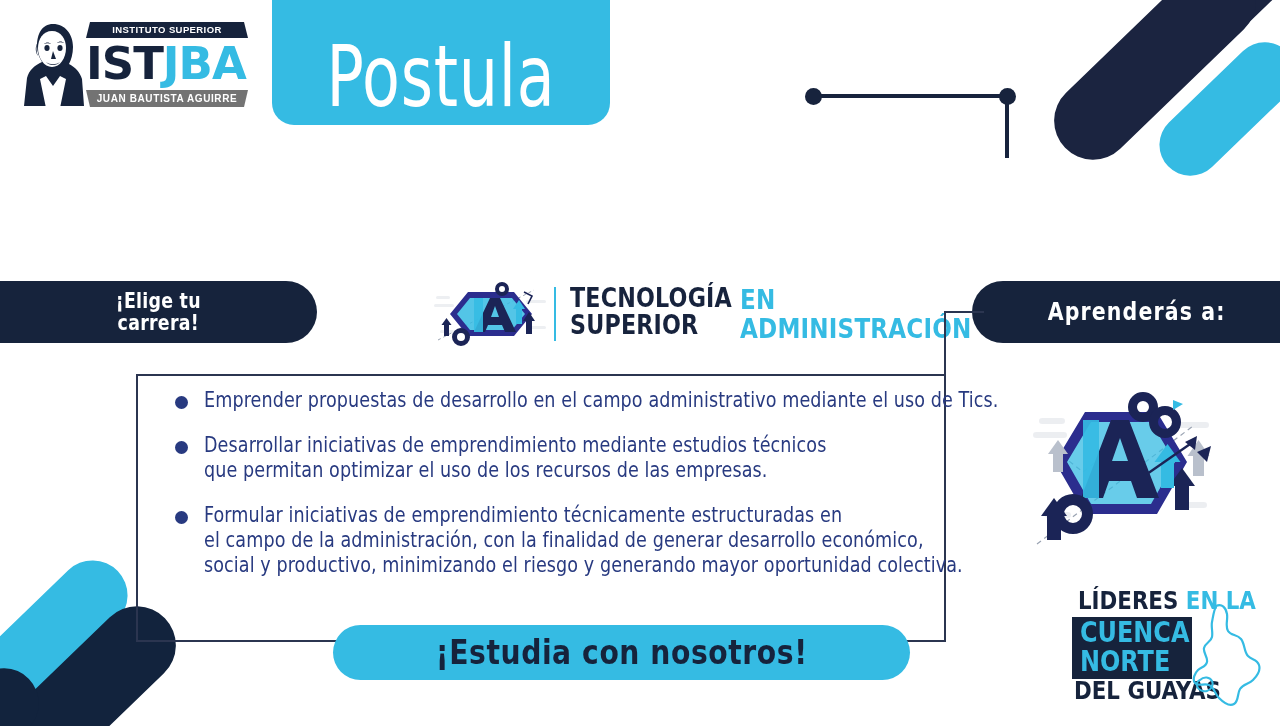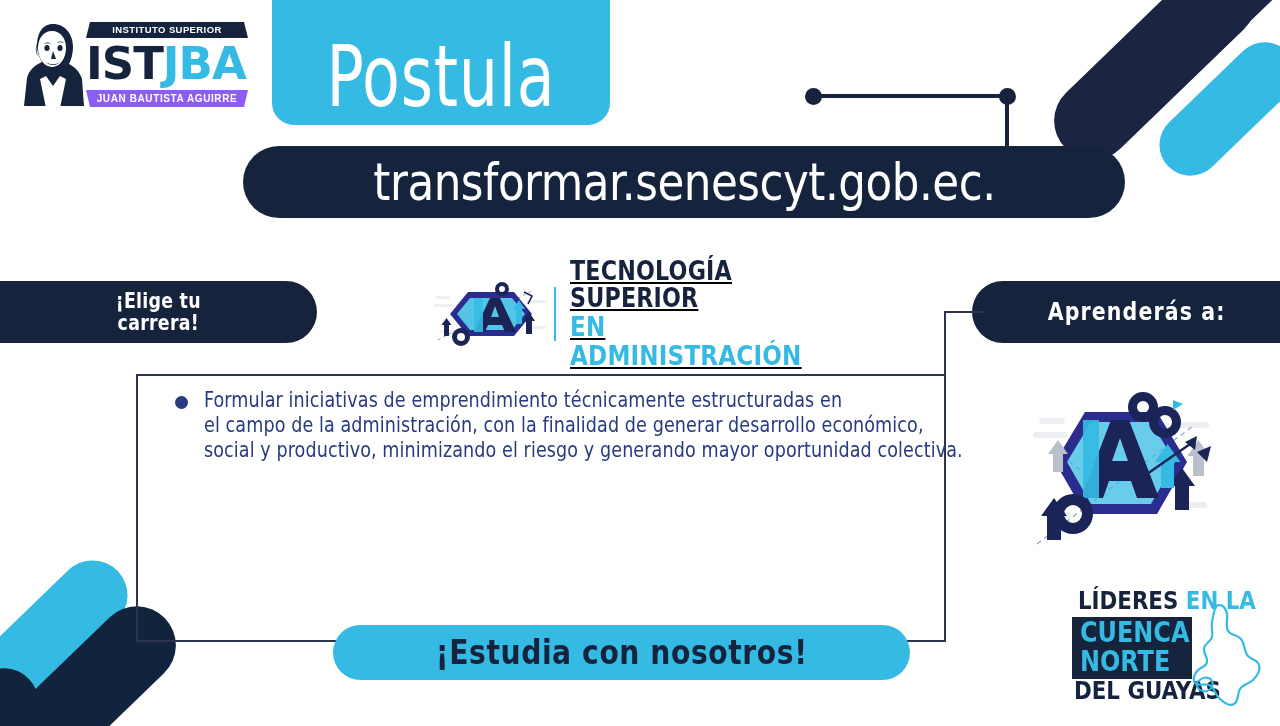--- a/index.html
+++ b/index.html
@@ -42,21 +42,21 @@
   .logo-top-bar{position:absolute;left:0;top:0;width:162px;height:16px;
      background:#16233c;color:#fff;font-size:9.5px;letter-spacing:.4px;
      font-weight:700;text-align:center;line-height:16px;
      clip-path:polygon(4px 0,158px 0,162px 16px,0 16px);}
   .logo-main{position:absolute;left:0;top:17px;width:162px;height:57px;
      font-size:45px;font-weight:800;line-height:50px;letter-spacing:-1px;
      font-family:"DejaVu Sans", sans-serif;}
   .logo-main .ist{color:#16233c;}
   .logo-main .jba{color:#35bbe3;}
   .logo-bot-bar{position:absolute;left:0;top:68px;width:162px;height:17px;
-     background:#8b5cf6;color:#fff;font-size:10px;letter-spacing:.6px;
+     background:#737373;color:#fff;font-size:10px;letter-spacing:.6px;
      font-weight:700;text-align:center;line-height:17px;
      clip-path:polygon(0 0,162px 0,158px 17px,4px 17px);}
 
   #postula-box{position:absolute;left:272px;top:-16px;width:338px;height:141px;
      background:#35bbe3;border-radius:0 0 22px 22px;}
   #postula-text{position:absolute;left:0;right:0;bottom:6px;text-align:center;
      color:#ffffff;font-family:"DejaVu Sans Condensed","Liberation Sans Narrow","Liberation Sans",sans-serif;
      font-size:86px;line-height:86px;font-weight:400;letter-spacing:1px;
      transform:scaleX(.80);transform-origin:center bottom;white-space:nowrap;}
 
@@ -82,21 +82,21 @@
   #elige-pill{position:absolute;left:-20px;top:281px;width:337px;height:62px;
      background:#16233c;border-radius:0 31px 31px 0;
      display:flex;align-items:center;justify-content:center;padding-left:20px;box-sizing:border-box;}
   #elige-text{color:#ffffff;text-align:center;
      font-family:"DejaVu Sans Condensed","Liberation Sans Narrow","Liberation Sans",sans-serif;
      font-size:21px;line-height:22px;font-weight:700;letter-spacing:.3px;transform:scaleX(.92);}
 
   #career{position:absolute;left:430px;top:278px;width:420px;height:72px;display:flex;align-items:center;}
   #career-mark{width:120px;height:72px;position:relative;flex:0 0 120px;}
   #career-divider{width:2px;height:54px;background:#35bbe3;margin:0 14px 0 4px;flex:0 0 2px;}
-  #career-words{display:flex;flex-direction:column;justify-content:center;text-decoration:underline;}
+  #career-words{display:flex;justify-content:center;}
   .cw1{color:#17233d;font-family:"DejaVu Sans Condensed","Liberation Sans Narrow","Liberation Sans",sans-serif;
      font-size:26px;line-height:27px;font-weight:700;letter-spacing:.2px;transform:scaleX(.95);transform-origin:left;}
   .cw2{color:#35bbe3;font-family:"DejaVu Sans Condensed","Liberation Sans Narrow","Liberation Sans",sans-serif;
      font-size:27px;line-height:29px;font-weight:700;letter-spacing:.2px;transform:scaleX(.95);transform-origin:left;}
 
   #aprenderas-pill{position:absolute;left:972px;top:281px;width:330px;height:62px;
      background:#16233c;border-radius:31px 0 0 31px;display:flex;align-items:center;justify-content:center;}
   #aprenderas-text{color:#ffffff;
      font-family:"DejaVu Sans Condensed","Liberation Sans Narrow","Liberation Sans",sans-serif;
      font-size:24px;font-weight:700;letter-spacing:1.2px;transform:scaleX(.95);}
@@ -187,23 +187,20 @@
   </div>
 
 
   <div id="elbow">
     <div class="line-h"></div>
     <div class="line-v"></div>
     <div class="dot dot-l"></div>
     <div class="dot dot-r"></div>
   </div>
 
-  <div id="url-pill">
-    <div id="url-text">transformar.senescyt.gob.ec.</div>
-  </div>
 
   <div id="elige-pill">
     <div id="elige-text">
       <div>¡Elige tu</div>
       <div>carrera!</div>
     </div>
   </div>
 
   <div id="career">
     <svg id="career-mark" viewBox="0 0 120 72">
@@ -246,21 +243,34 @@
     <div id="aprenderas-text">Aprenderás a:</div>
   </div>
 
   <div id="frame-top-left"></div>
   <div id="frame-step-h"></div>
   <div id="frame-step-v"></div>
   <div id="bullets-frame"></div>
 
   <div id="bullets">
 
-
+    <div class="bullet-row">
+      <div class="bullet-dot"></div>
+      <div class="bullet-text">
+        <div>Emprender propuestas de desarrollo en el campo administrativo mediante el uso de Tics.</div>
+      </div>
+    </div>
+
+    <div class="bullet-row">
+      <div class="bullet-dot"></div>
+      <div class="bullet-text">
+        <div>Desarrollar iniciativas de emprendimiento mediante estudios técnicos</div>
+        <div>que permitan optimizar el uso de los recursos de las empresas.</div>
+      </div>
+    </div>
 
     <div class="bullet-row">
       <div class="bullet-dot"></div>
       <div class="bullet-text">
         <div>Formular iniciativas de emprendimiento técnicamente estructuradas en</div>
         <div>el campo de la administración, con la finalidad de generar desarrollo económico,</div>
         <div>social y productivo, minimizando el riesgo y generando mayor oportunidad colectiva.</div>
       </div>
     </div>
 

